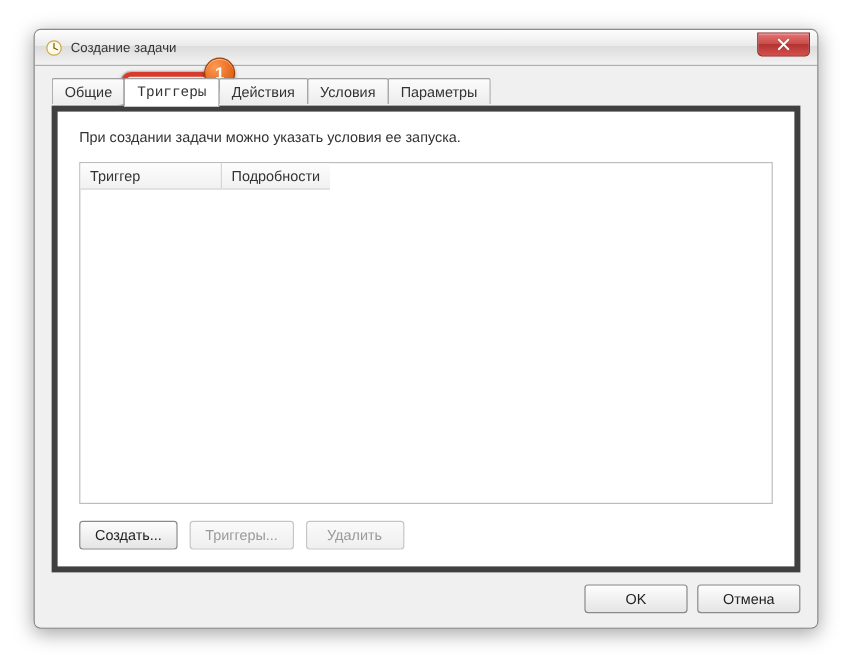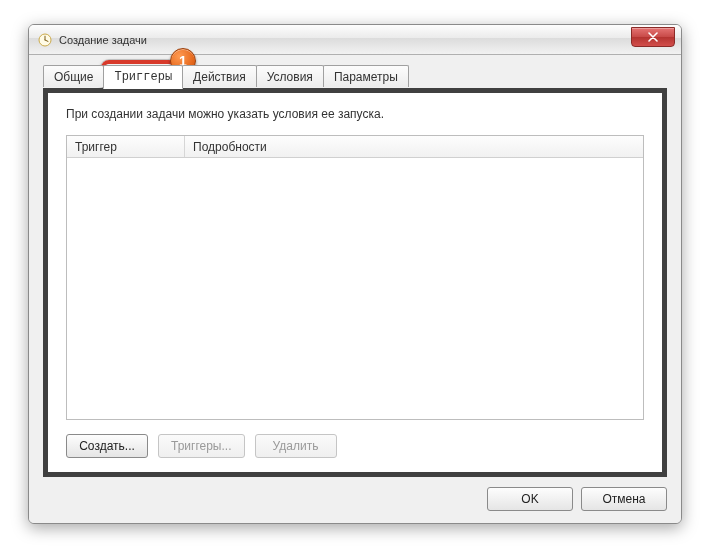--- a/index.html
+++ b/index.html
@@ -116,21 +116,20 @@
   .helper-text {
     color: #333;
     margin-bottom: 14px;
     font-size: 12px;
   }
   .list-area {
     flex: 1;
     border: 1px solid #bdbdbd;
     background: #fff;
     display: flex;
-    flex-direction: column;
     overflow: hidden;
   }
   .list-header {
     display: flex;
     height: 22px;
     background: linear-gradient(to bottom, #fdfdfd 0%, #f1f1f1 100%);
     border-bottom: 1px solid #d0d0d0;
   }
   .list-col {
     border-right: 1px solid #d6d6d6;

